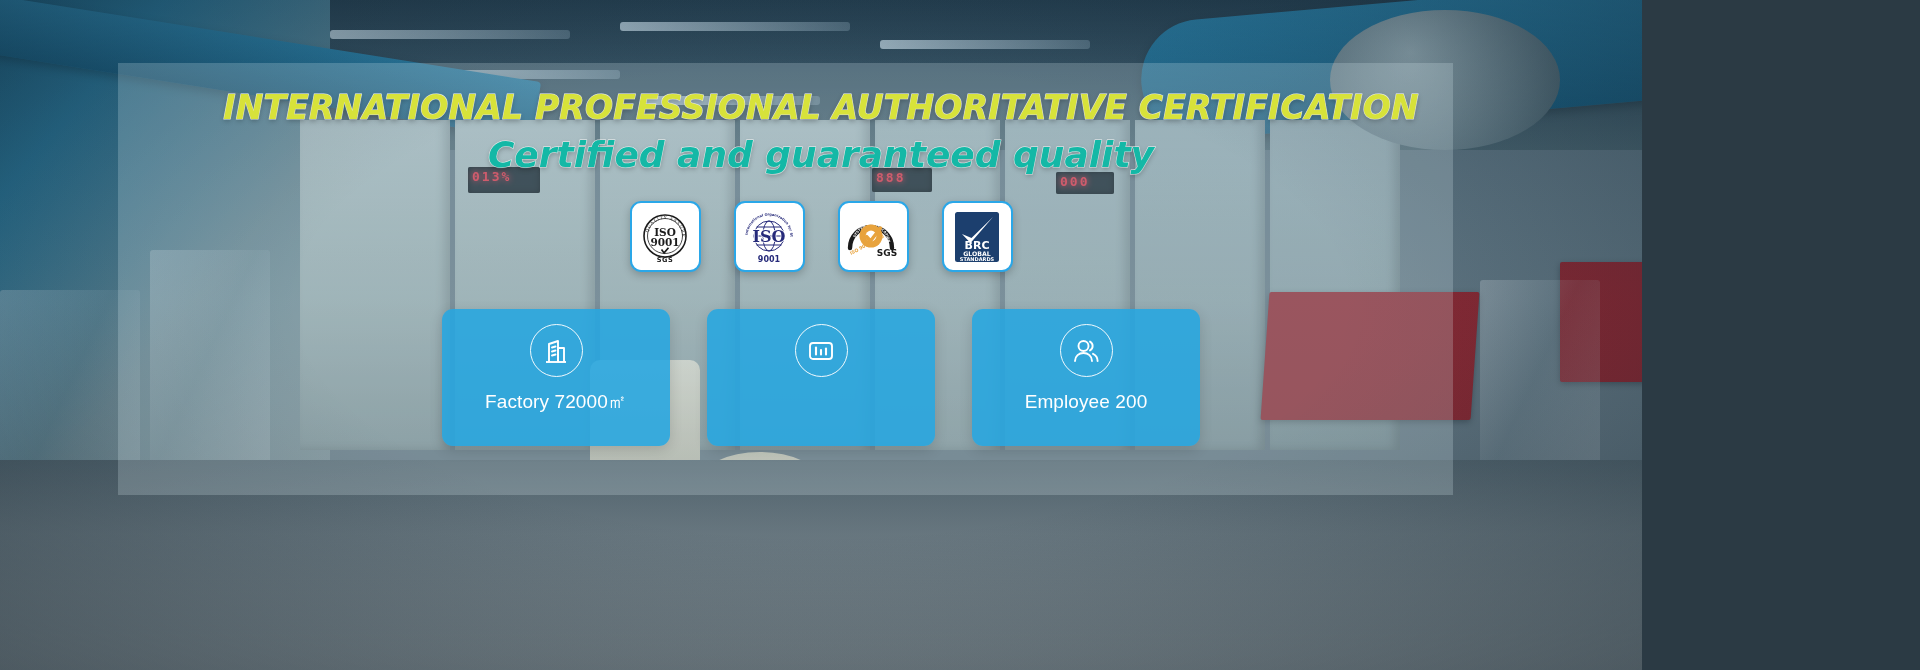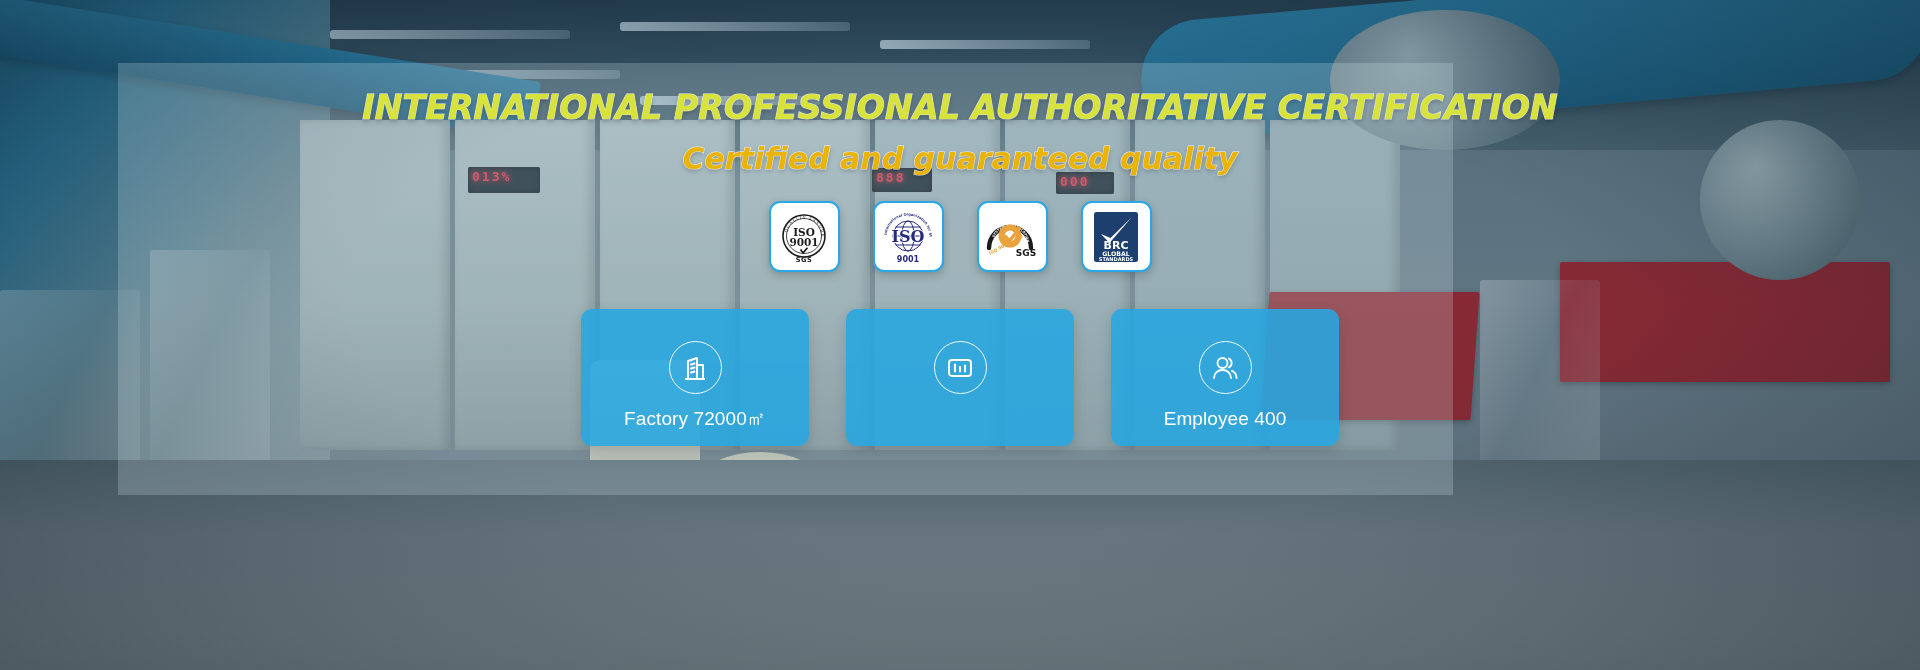--- a/index.html
+++ b/index.html
@@ -3,21 +3,21 @@
 <meta charset="utf-8">
 <style>
   * { margin:0; padding:0; box-sizing:border-box; }
   html, body { width:1920px; height:670px; overflow:hidden; }
   body {
     font-family:"Liberation Sans", sans-serif;
     background:#2b3a44;
   }
 
   
-  .stage { position:relative; width:1920px; height:670px; overflow:hidden; }
+  .stage { position:relative; width:1642px; height:670px; overflow:hidden; }
 
   
   .photo { position:absolute; inset:0; background:#6d7d86; }
 
   .photo .ceiling {
     position:absolute; left:0; top:0; width:100%; height:150px;
     background:
       linear-gradient(180deg,#2a3c48 0%, #3d525e 45%, #54686f 100%);
   }
   .photo .ceil-beam {
@@ -91,25 +91,25 @@
     font-family:"DejaVu Sans", sans-serif;
     font-weight:bold; font-style:italic;
     font-size:33px; letter-spacing:.2px;
     color:#d7e23a;
     -webkit-text-stroke:1px rgba(255,255,255,.85);
     paint-order:stroke fill;
     text-shadow:0 0 1px rgba(255,255,255,.9), 0 2px 5px rgba(0,0,0,.25);
     white-space:nowrap;
   }
   .subtitle {
-    margin-top:14px;
+    margin-top:7px;
     font-family:"DejaVu Sans", sans-serif;
     font-weight:bold; font-style:italic;
-    font-size:30px;
-    color:#eab308;
+    font-size:36px;
+    color:#14b8a6;
     -webkit-text-stroke:1px rgba(255,255,255,.85);
     paint-order:stroke fill;
     text-shadow:0 0 1px rgba(255,255,255,.9), 0 2px 5px rgba(0,0,0,.25);
     white-space:nowrap;
   }
 
   
   .badges {
     position:absolute; top:201px; left:0; right:0; z-index:6;
     display:flex; justify-content:center; gap:33px;
@@ -125,21 +125,21 @@
 
   
   .cards {
     position:absolute; top:309px; left:0; right:0; z-index:6;
     display:flex; justify-content:center; gap:37px;
   }
   .card {
     width:228px; height:137px; border-radius:11px;
     background:rgba(37,166,224,.88);
     display:flex; flex-direction:column; align-items:center;
-    padding-top:32px;
+    padding-top:15px;
     box-shadow:0 4px 14px rgba(0,0,0,.14);
   }
   .card-icon {
     width:53px; height:53px; border-radius:50%;
     border:1.6px solid rgba(255,255,255,.92);
     display:flex; align-items:center; justify-content:center;
     margin-bottom:13px;
   }
   .card-icon svg { display:block; }
   .card-label {
@@ -308,17 +308,17 @@
 
     <div class="card">
       <span class="card-icon">
         <svg width="30" height="30" viewBox="0 0 30 30">
           <circle cx="12.5" cy="10" r="5" fill="none" stroke="#ffffff" stroke-width="1.9"></circle>
           <path d="M4 25 c0 -5 4 -8 8.5 -8 s8.5 3 8.5 8" fill="none" stroke="#ffffff" stroke-width="1.9" stroke-linecap="round"></path>
           <path d="M19 5.6 a5 5 0 0 1 0 8.8" fill="none" stroke="#ffffff" stroke-width="1.9" stroke-linecap="round"></path>
           <path d="M22 17.8 c2.8 1.3 4.6 3.9 4.6 7.2" fill="none" stroke="#ffffff" stroke-width="1.9" stroke-linecap="round"></path>
         </svg>
       </span>
-      <span class="card-label">Employee 400</span>
+      <span class="card-label">Employee 200</span>
     </div>
   </div>
 
 </div>
 
 </body></html>

